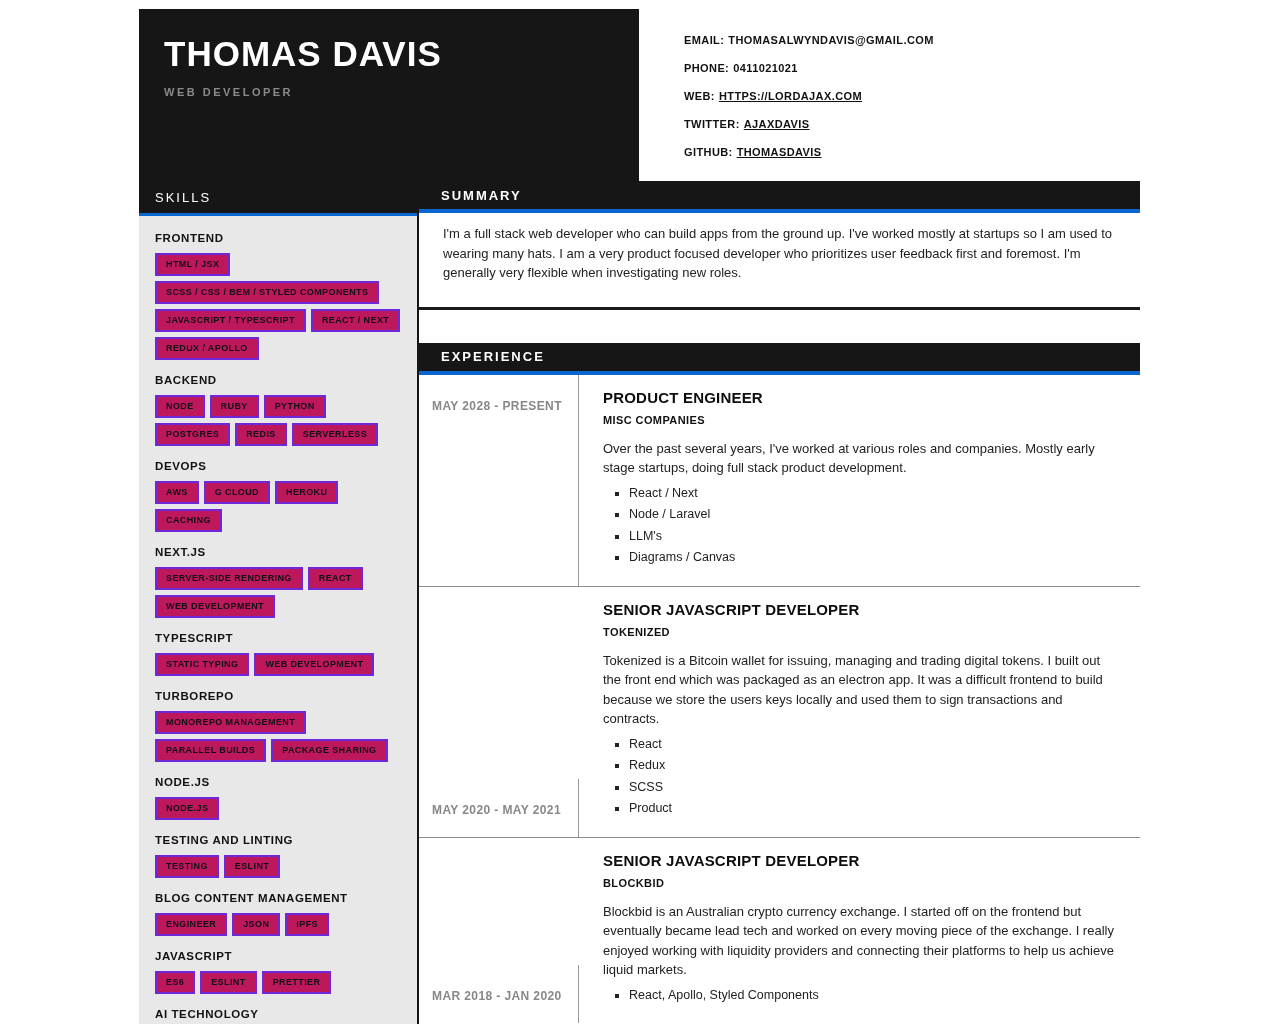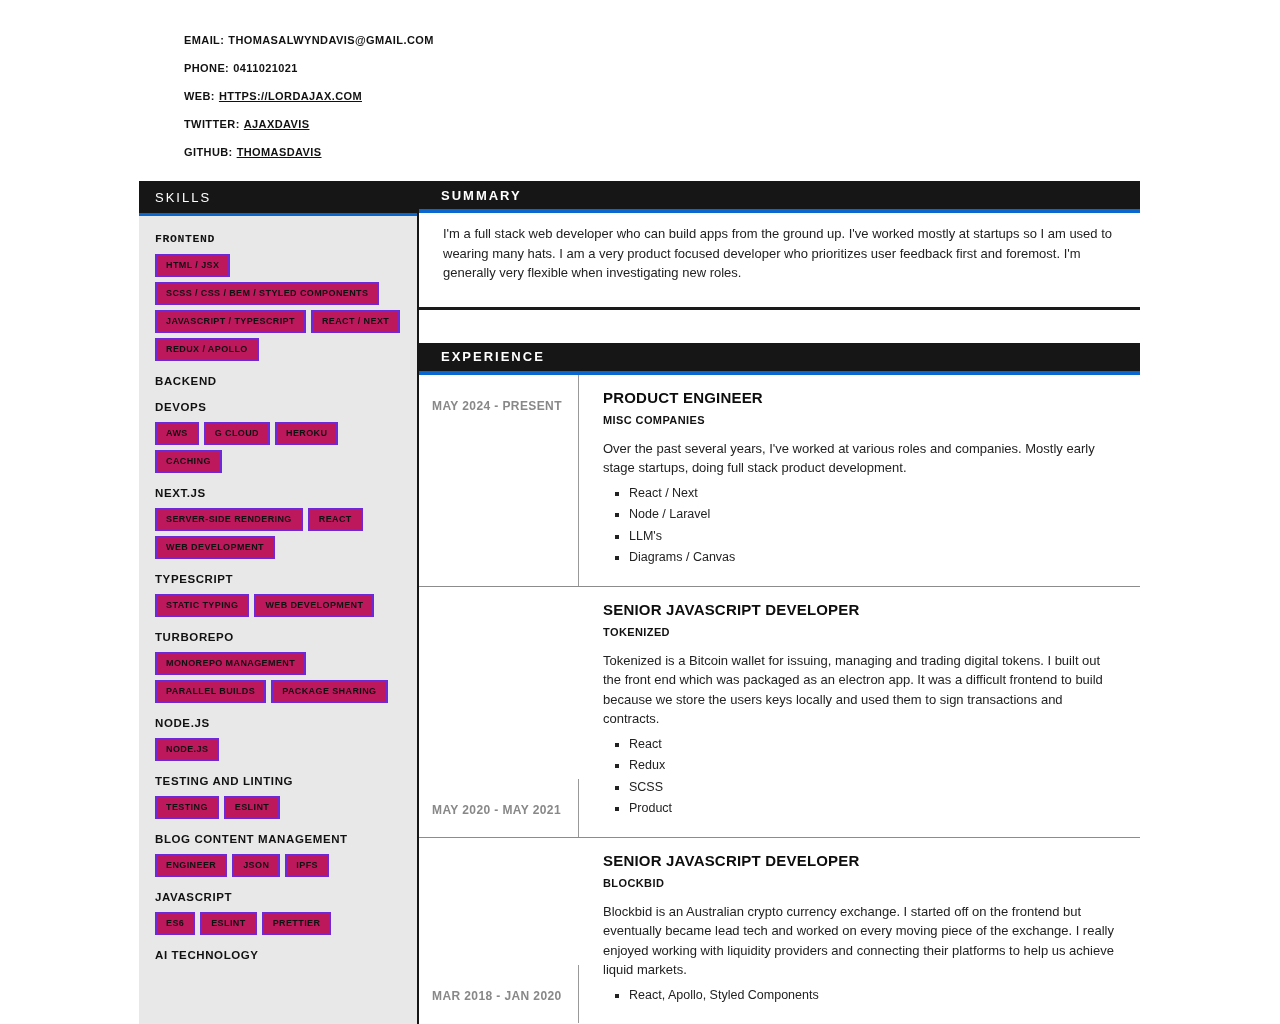--- a/index.html
+++ b/index.html
@@ -25,21 +25,21 @@
   .contact-label{margin-right:4px;}
   .contact-value.link{text-decoration:underline;cursor:pointer;}
 
   
   .body-row{display:flex;height:843px;overflow:hidden;}
   .sidebar{width:280px;flex:none;border-right:2px solid #161616;display:flex;flex-direction:column;}
   .side-bar-title{height:35px;flex:none;background:var(--dark);border-bottom:3px solid var(--accent);
     display:flex;align-items:center;padding-left:16px;color:#fff;font-size:13px;font-weight:normal;letter-spacing:2px;}
   .sidebar-body{flex:1;background:var(--side);padding:14px 15px 20px 16px;overflow:hidden;}
   .skill-group-name{font-size:11.5px;font-weight:bold;letter-spacing:.6px;color:#111;margin:14px 0 9px;}
-  .skill-group:first-child .skill-group-name{margin-top:2px;font-family:Liberation Mono, monospace;}
+  .skill-group:first-child .skill-group-name{margin-top:2px;}
   .pills{display:flex;flex-wrap:wrap;gap:5px;}
   .pill{background:#be185d;border:2px solid #6d28d9;padding:4px 9px;font-size:9px;font-weight:bold;
     letter-spacing:.4px;color:#111;white-space:nowrap;line-height:11px;}
 
   .main{flex:1;display:flex;flex-direction:column;min-width:0;}
   .section-bar{height:32px;flex:none;background:var(--dark);border-bottom:4px solid var(--accent);
     display:flex;align-items:center;padding-left:22px;color:#fff;font-size:13px;font-weight:bold;letter-spacing:2px;}
   .summary-body{padding:11px 24px 24px;font-size:13px;line-height:19.5px;color:#222;border-bottom:3px solid #1a1a1a;}
   .section-gap{height:33px;flex:none;}
 
@@ -53,20 +53,24 @@
   .entry-summary{margin-top:13px;font-size:13px;line-height:19.5px;color:#222;}
   ul.highlights{margin:9px 0 0;padding-left:26px;list-style:square;}
   ul.highlights li{font-size:12.5px;color:#222;line-height:13.5px;margin-bottom:8px;}
 </style>
 </head>
 <body>
 
 <div class="page">
 
   <div class="header-row">
+    <div class="header-left">
+      <div class="name">THOMAS DAVIS</div>
+      <div class="job-label">WEB DEVELOPER</div>
+    </div>
     <div class="header-right">
       <div id="contact-list">
           <div class="contact-row">
     <span class="contact-label">EMAIL:</span><span class="contact-value">THOMASALWYNDAVIS@GMAIL.COM</span>
   </div>
           <div class="contact-row">
     <span class="contact-label">PHONE:</span><span class="contact-value">0411021021</span>
   </div>
           <div class="contact-row">
     <span class="contact-label">WEB:</span><span class="contact-value link">HTTPS://LORDAJAX.COM</span>
@@ -92,20 +96,28 @@
     <div class="pills">
               <span class="pill">HTML / JSX</span>
               <span class="pill">SCSS / CSS / BEM / STYLED COMPONENTS</span>
               <span class="pill">JAVASCRIPT / TYPESCRIPT</span>
               <span class="pill">REACT / NEXT</span>
               <span class="pill">REDUX / APOLLO</span>
             </div>
   </div>
           <div class="skill-group">
     <div class="skill-group-name">BACKEND</div>
+    <div class="pills">
+              <span class="pill">NODE</span>
+              <span class="pill">RUBY</span>
+              <span class="pill">PYTHON</span>
+              <span class="pill">POSTGRES</span>
+              <span class="pill">REDIS</span>
+              <span class="pill">SERVERLESS</span>
+            </div>
   </div>
           <div class="skill-group">
     <div class="skill-group-name">DEVOPS</div>
     <div class="pills">
               <span class="pill">AWS</span>
               <span class="pill">G CLOUD</span>
               <span class="pill">HEROKU</span>
               <span class="pill">CACHING</span>
             </div>
   </div>
@@ -172,21 +184,21 @@
       <div class="section-bar">
         <span>SUMMARY</span>
       </div>
       <div class="summary-body">I'm a full stack web developer who can build apps from the ground up. I've worked mostly at startups so I am used to wearing many hats. I am a very product focused developer who prioritizes user feedback first and foremost. I'm generally very flexible when investigating new roles.</div>
       <div class="section-gap"></div>
       <div class="section-bar">
         <span>EXPERIENCE</span>
       </div>
       <div id="entries">
           <div class="entry">
-    <div class="entry-dates">MAY 2024 - PRESENT</div>
+    <div class="entry-dates">MAY 2028 - PRESENT</div>
     <div class="entry-detail">
       <div class="position">PRODUCT ENGINEER</div>
       <div class="company">MISC COMPANIES</div>
       <div class="entry-summary">Over the past several years, I've worked at various roles and companies. Mostly early stage startups, doing full stack product development.</div>
       <ul class="highlights">
                 <li>React / Next</li>
                 <li>Node / Laravel</li>
                 <li>LLM's</li>
                 <li>Diagrams / Canvas</li>
               </ul>

